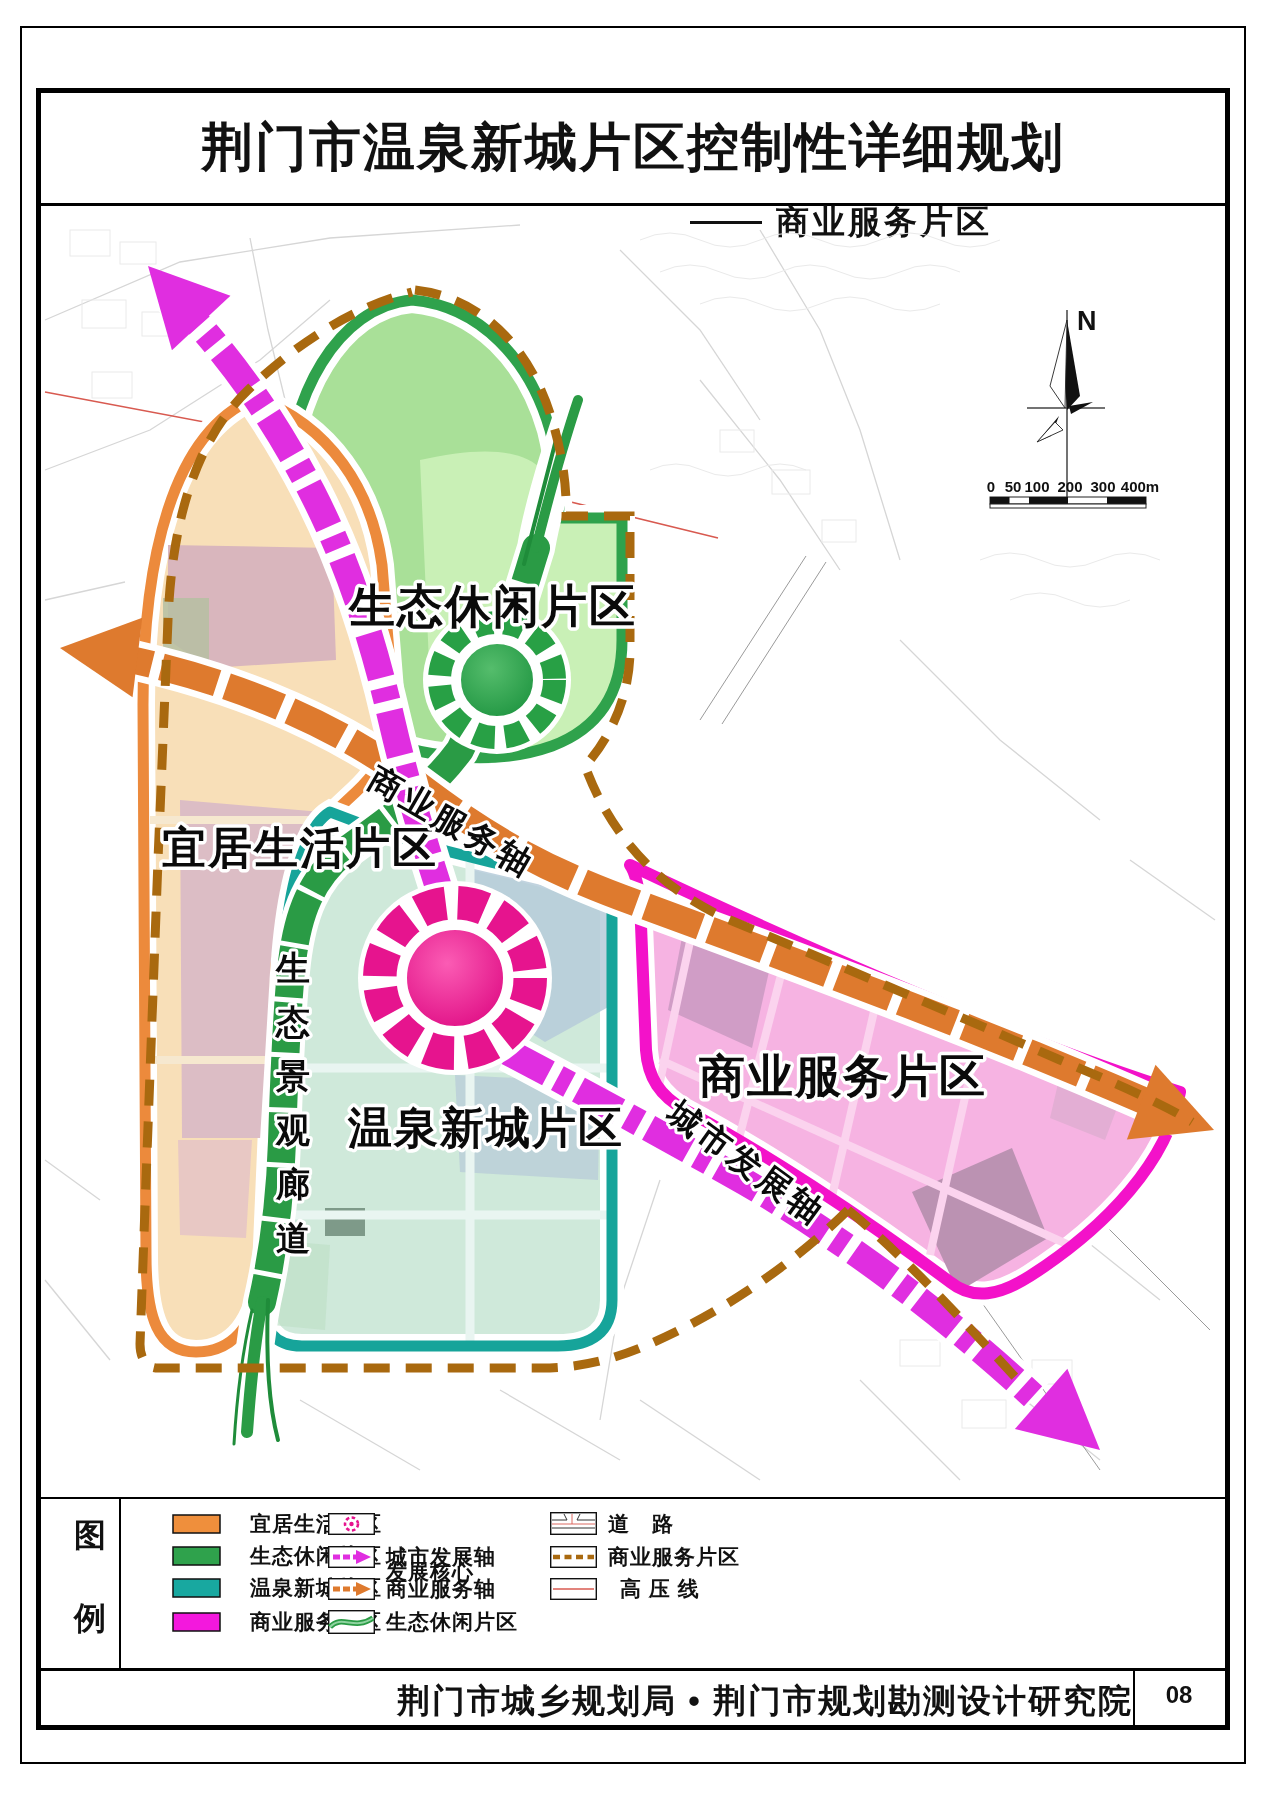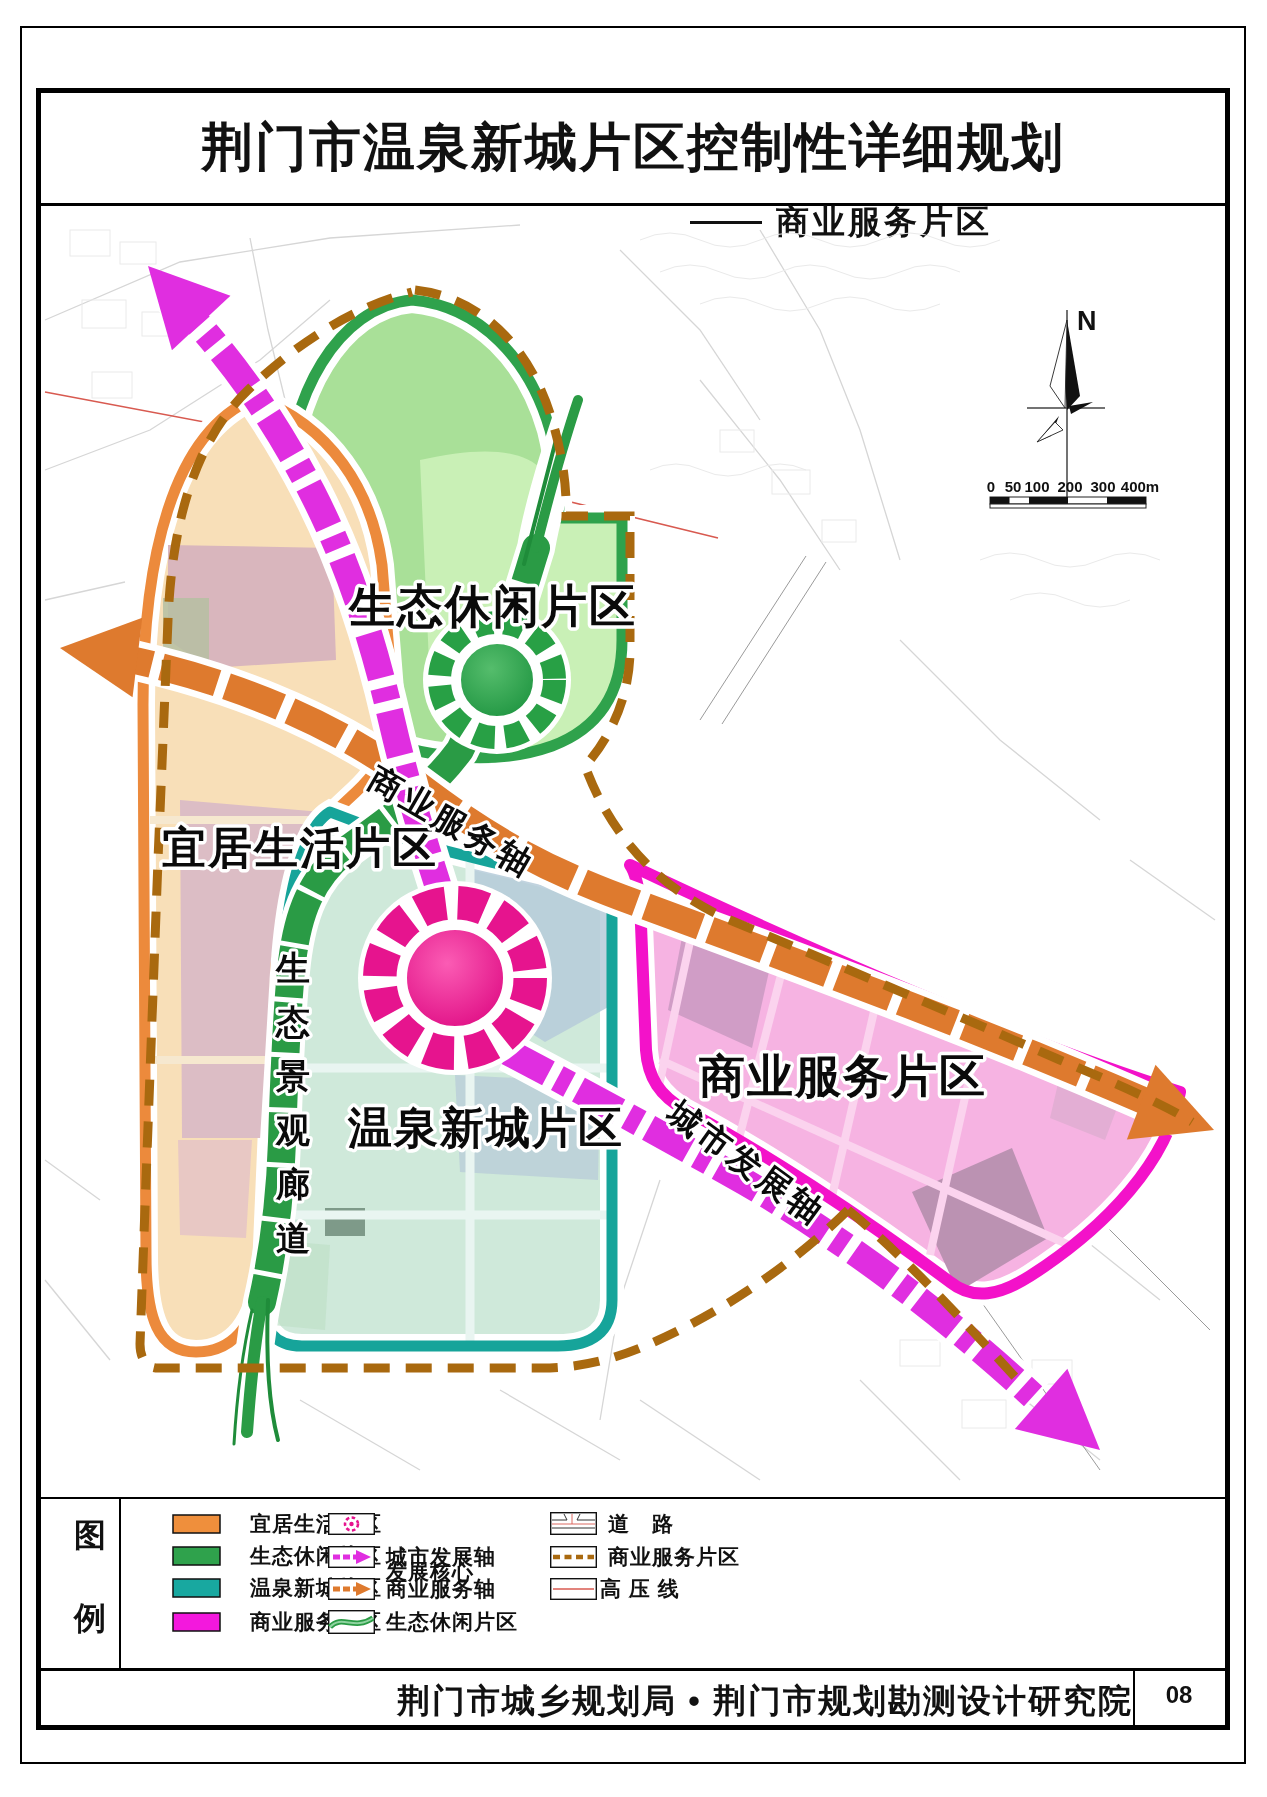--- a/index.html
+++ b/index.html
@@ -317,20 +317,20 @@
   <svg class="abs" style="left:550px;top:1546px;" width="47" height="22">
     <rect x="0.7" y="0.7" width="45.6" height="20.6" fill="#fff" stroke="#111" stroke-width="1.4"></rect>
     <line x1="3" y1="11" x2="44" y2="11" stroke-width="4.5" stroke-dasharray="7 4.5" stroke="#a9690f"></line>
   </svg>
   <div class="abs lg-label" style="left:608px;top:1546px;">商业服务片区</div>
 
   <svg class="abs" style="left:550px;top:1578px;" width="47" height="22">
     <rect x="0.7" y="0.7" width="45.6" height="20.6" fill="#fff" stroke="#111" stroke-width="1.4"></rect>
     <line x1="3" y1="11" x2="44" y2="11" stroke-width="1.6" stroke="#d85a50"></line>
   </svg>
-  <div class="abs lg-label" style="left:600px;top:1578px;text-align:right;">高 压 线</div>
+  <div class="abs lg-label" style="left:620px;top:1578px;text-align:right;">高 压 线</div>
 
   <div class="abs hline" style="left:41px;top:1668px;width:1184px;height:3px;"></div>
   <div class="abs footer-text">荆门市城乡规划局 • 荆门市规划勘测设计研究院</div>
   <div class="abs vline" style="left:1133px;top:1671px;width:2px;height:54px;"></div>
   <div class="abs page-num">08</div>
 
 </div>
 
 </body></html>

